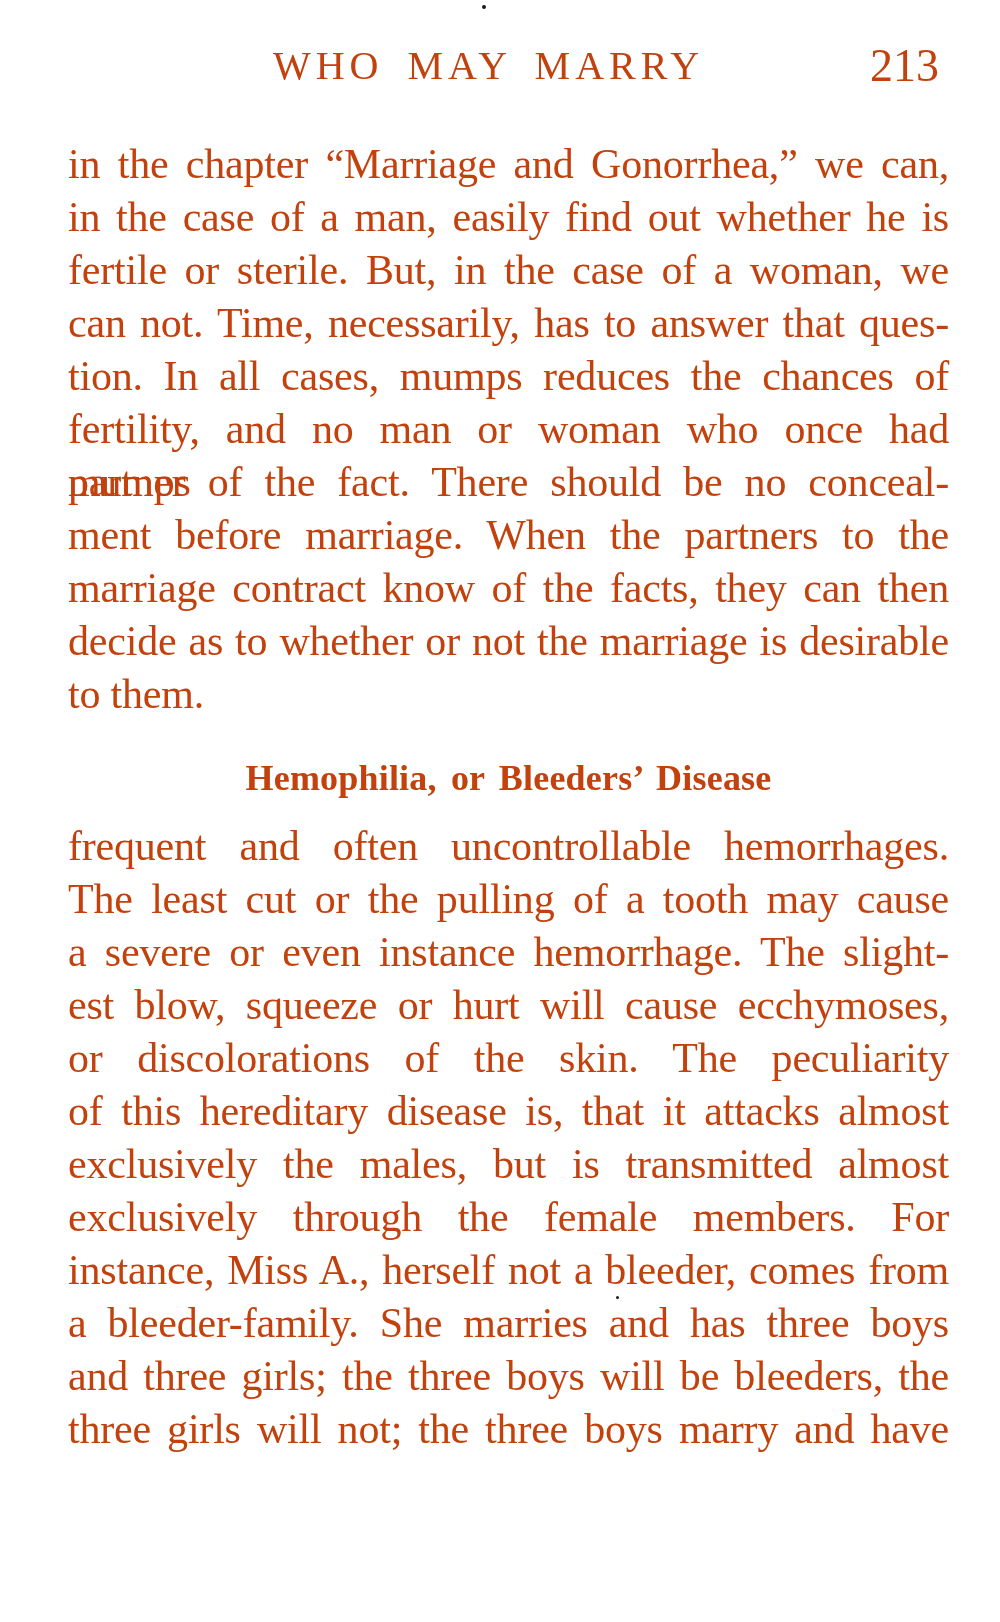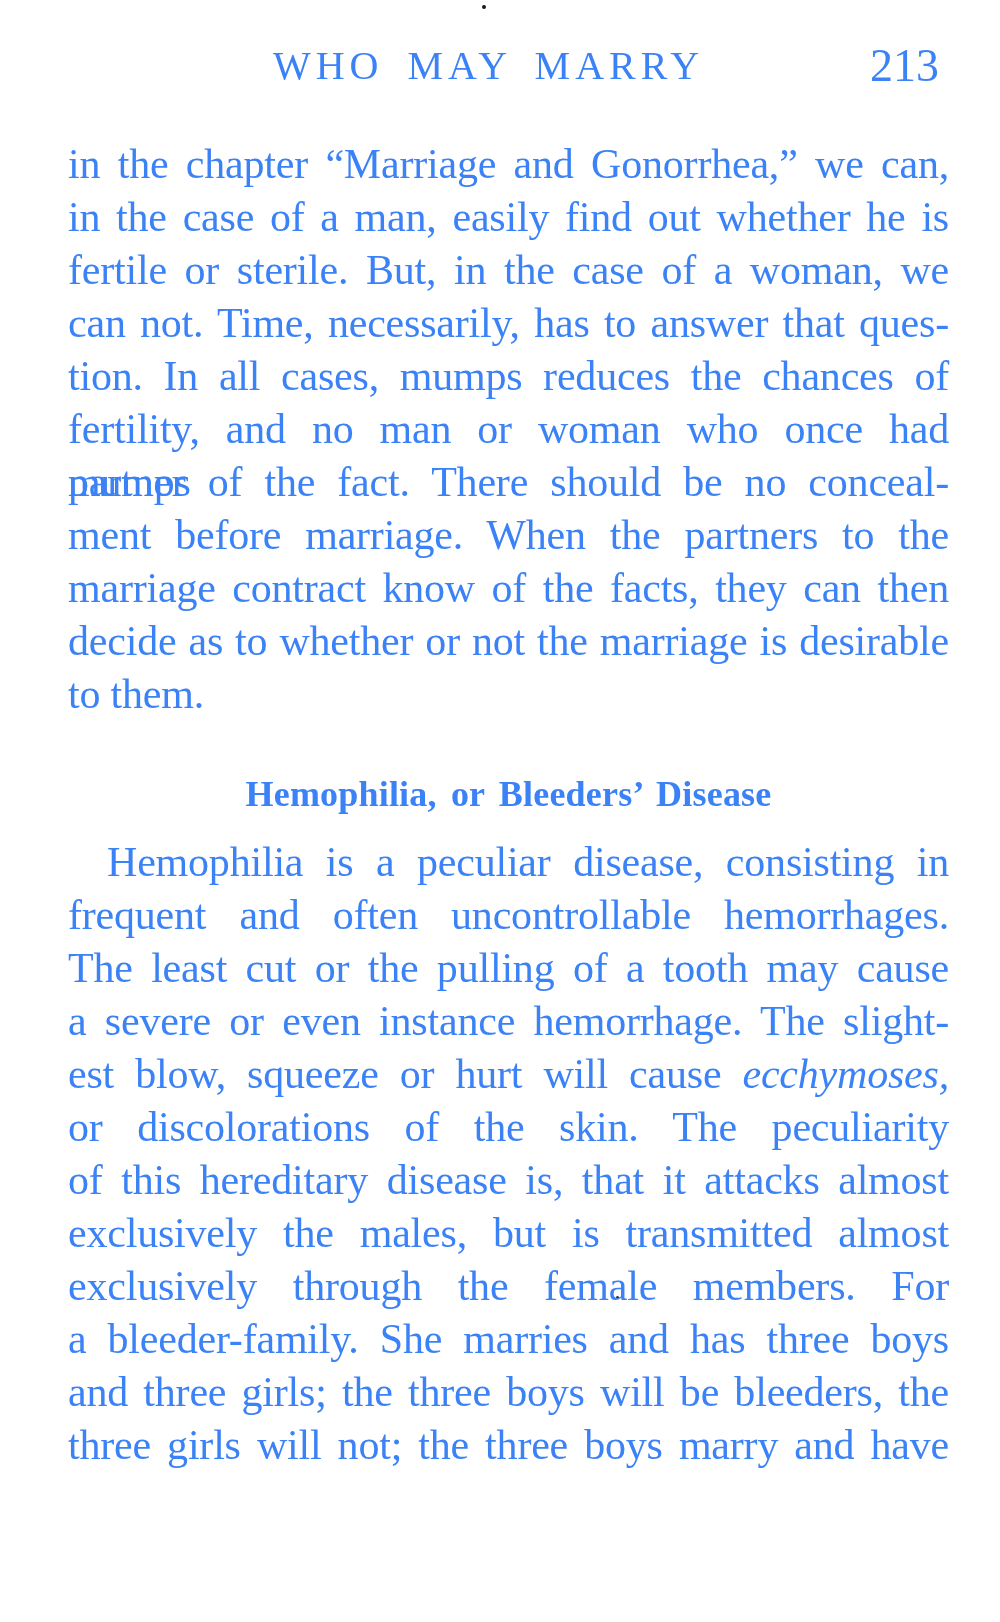--- a/index.html
+++ b/index.html
@@ -5,21 +5,21 @@
   html, body {
     margin: 0;
     padding: 0;
     background: #ffffff;
   }
   .page {
     position: relative;
     width: 1000px;
     height: 1622px;
     background: #ffffff;
-    color: #3b82f6;
+    color: #c2410c;
     font-family: "Liberation Serif", "DejaVu Serif", serif;
     overflow: hidden;
   }
   .speck {
     position: absolute;
     background: #1a1a1a;
     border-radius: 50%;
   }
   .speck-top { left: 482px; top: 5px; width: 4px; height: 4px; }
   .speck-mid { left: 616px; top: 1296px; width: 3px; height: 3px; }
@@ -66,27 +66,27 @@
     text-align-last: justify;
     -moz-text-align-last: justify;
     white-space: normal;
     letter-spacing: -0.2px;
   }
   .line.no-just {
     text-align: left;
     text-align-last: left;
   }
   .line.indent { text-indent: 39px; }
-  .it { font-style: italic; }
+  .it { }
   .heading {
     font-weight: bold;
     font-size: 36px;
     line-height: 46px;
     text-align: center;
-    margin-top: 50px;
+    margin-top: 34px;
     margin-bottom: 19px;
     letter-spacing: 0.2px;
     word-spacing: 5px;
   }
 </style>
 </head>
 <body>
 
 <div class="page">
 
@@ -107,28 +107,28 @@
         <div class="line"><span>tion. In all cases, mumps reduces the chances of</span></div>
         <div class="line"><span>fertility, and no man or woman who once had mumps</span></div>
         <div class="line"><span>partner of the fact. There should be no conceal-</span></div>
         <div class="line"><span>ment before marriage. When the partners to the</span></div>
         <div class="line"><span>marriage contract know of the facts, they can then</span></div>
         <div class="line"><span>decide as to whether or not the marriage is desirable</span></div>
         <div class="line no-just"><span>to them.</span></div>
       </div>
       <div class="heading">Hemophilia, or Bleeders’ Disease</div>
       <div class="paragraph">
-        <div class="line indent"><span>Hemophilia is a peculiar disease, consisting in</span></div>
         <div class="line"><span>frequent and often uncontrollable hemorrhages.</span></div>
         <div class="line"><span>The least cut or the pulling of a tooth may cause</span></div>
         <div class="line"><span>a severe or even instance hemorrhage. The slight-</span></div>
         <div class="line"><span>est blow, squeeze or hurt will cause </span><span class="it">ecchymoses,</span></div>
         <div class="line"><span>or discolorations of the skin. The peculiarity</span></div>
         <div class="line"><span>of this hereditary disease is, that it attacks almost</span></div>
         <div class="line"><span>exclusively the males, but is transmitted almost</span></div>
         <div class="line"><span>exclusively through the female members. For</span></div>
+        <div class="line"><span>instance, Miss A., herself </span><span class="it">not</span><span> a bleeder, comes from</span></div>
         <div class="line"><span>a bleeder-family. She marries and has three boys</span></div>
         <div class="line"><span>and three girls; the three boys will be bleeders, the</span></div>
         <div class="line"><span>three girls will not; the three boys marry and have</span></div>
       </div>
     </div>
 
 </div>
 
 </body></html>

